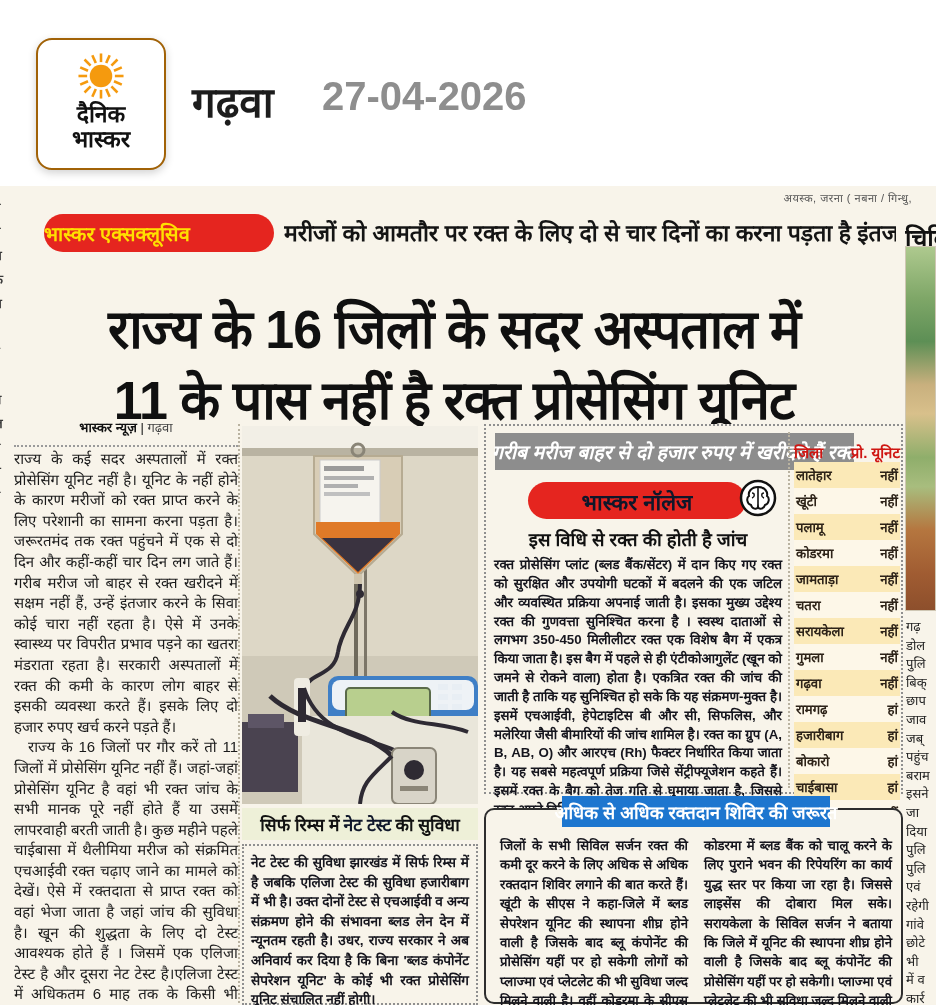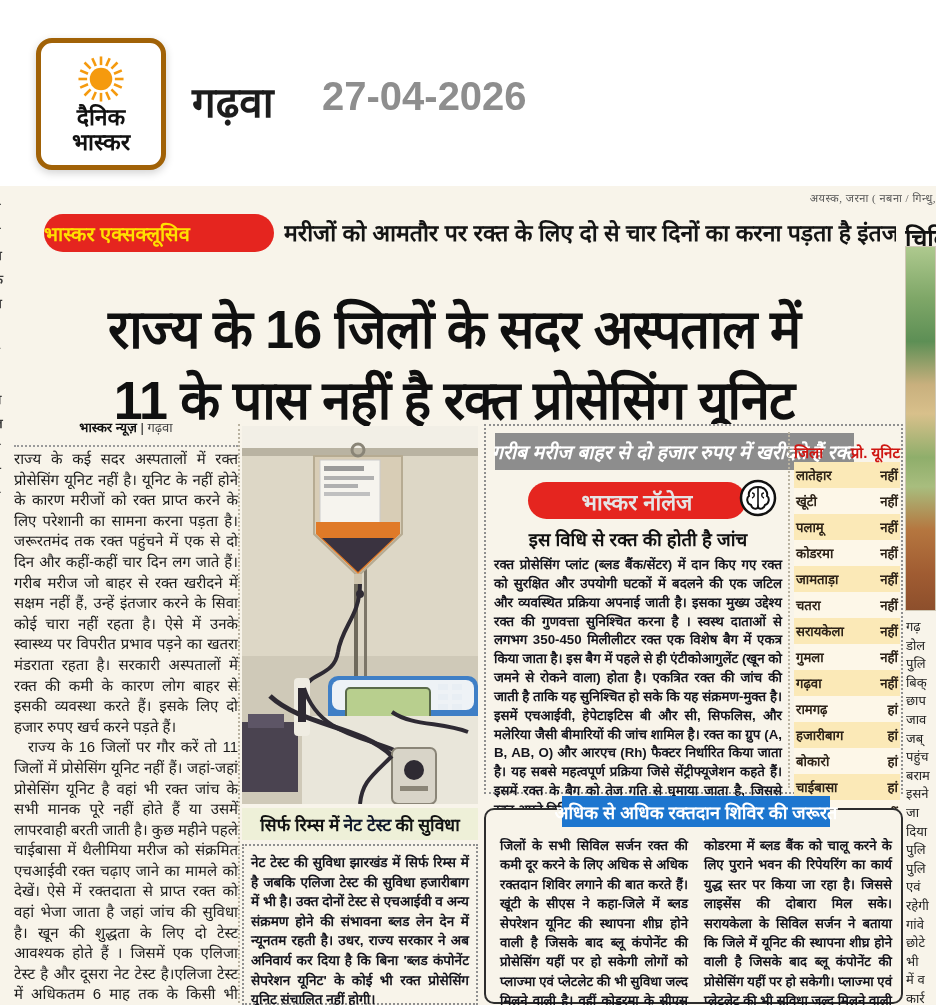--- a/index.html
+++ b/index.html
@@ -3,30 +3,30 @@
 <meta charset="utf-8">
 <style>
   * { margin:0; padding:0; box-sizing:border-box; }
   html,body { background:#fff; }
   body { font-family:"Liberation Sans","DejaVu Sans",sans-serif; }
   #page { position:relative; width:936px; height:1005px; overflow:hidden; background:#fff; }
 
   
   .masthead { position:absolute; left:0; top:0; width:936px; height:186px; background:#fff; }
   .logo-card { position:absolute; left:36px; top:38px; width:130px; height:132px; background:#fff;
-    border:5px solid #a16207; border-radius:16px; box-shadow:0 3px 8px rgba(0,0,0,.18);
+    border:2px solid #a16207; border-radius:16px; box-shadow:0 3px 8px rgba(0,0,0,.18);
     display:flex; flex-direction:column; align-items:center; justify-content:flex-start; }
   .logo-sun { margin-top:10px; width:52px; height:52px; }
   .logo-text { font-weight:800; font-size:23px; line-height:25px; color:#111; text-align:center; }
   .edition-name { position:absolute; left:192px; top:72px; font-size:42px; font-weight:800; color:#1c1c1c; }
   .edition-date { position:absolute; left:322px; top:74px; font-size:40px; font-weight:700; color:#8e8e8e; }
 
   
   .clip { position:absolute; left:0; top:186px; width:936px; height:819px; background:#f8f4ea; }
-  .small-topline { position:absolute; right:0; top:4px; font-size:11px; color:#555; letter-spacing:.5px;font-family:Liberation Serif, serif; }
+  .small-topline { position:absolute; right:24px; top:4px; font-size:11px; color:#555; letter-spacing:.5px; }
 
   .left-edge-strip { position:absolute; left:0; top:10px; width:9px; height:790px; overflow:hidden; }
   .left-edge-strip div { font-size:13px; font-weight:700; color:#3a3a3a; line-height:24px; margin-left:-7px; }
 
   .exclusive-badge { position:absolute; left:44px; top:28px; width:230px; height:38px; background:#e5251f;
     border-radius:19px; display:flex; align-items:center; }
   .exclusive-badge span { color:#ffdf00; font-weight:800; font-size:20px; }
   .strapline { position:absolute; left:284px; top:28px; width:612px; font-size:23px; font-weight:800;
     color:#141414; line-height:38px; white-space:nowrap; overflow:hidden; }
 
@@ -61,21 +61,21 @@
   .rims-body { position:absolute; left:242px; top:658px; width:236px; height:161px; border:2px dotted #8f8f8f;
     padding:7px 7px; font-size:13.6px; line-height:19.6px; color:#15151d; text-align:justify; font-weight:600; }
 
   
   .knowledge-box { position:absolute; left:484px; top:238px; width:419px; height:370px; border:2px dotted #8f8f8f; background:#f8f4ea; }
   .gray-strip { position:absolute; left:9px; top:7px; width:359px; height:37px; background:#8d8d8d;
     display:flex; align-items:center; justify-content:center;font-style:italic; }
   .gray-strip span { color:#fff; font-weight:800; font-size:19.5px; white-space:nowrap; }
   .knowledge-pill { position:absolute; left:42px; top:56px; width:218px; height:37px; background:#e5251f; border-radius:19px;
     display:flex; align-items:center; justify-content:center; }
-  .knowledge-pill span { color:#e5e5e5; font-weight:800; font-size:22px; }
+  .knowledge-pill span { color:#0f172a; font-weight:800; font-size:22px; }
   .brain-badge { position:absolute; left:252px; top:52px; width:40px; height:40px; }
   .knowledge-sub { position:absolute; left:4px; top:100px; width:296px; text-align:center; font-size:18.5px; font-weight:800; color:#111; }
   .knowledge-body { position:absolute; left:8px; top:130px; width:288px; font-size:13.3px; line-height:18.85px;
     color:#15151d; text-align:justify; font-weight:600; }
   .knowledge-divider { position:absolute; left:302px; top:6px; height:356px; border-left:2px dotted #b9b2a0; }
 
   
   .district-table { position:absolute; left:308px; top:16px; width:106px; }
   .district-table .thead { display:flex; justify-content:space-between; margin-bottom:0; }
   .district-table .thead span { color:#cf1612; font-weight:800; font-size:15px; }

